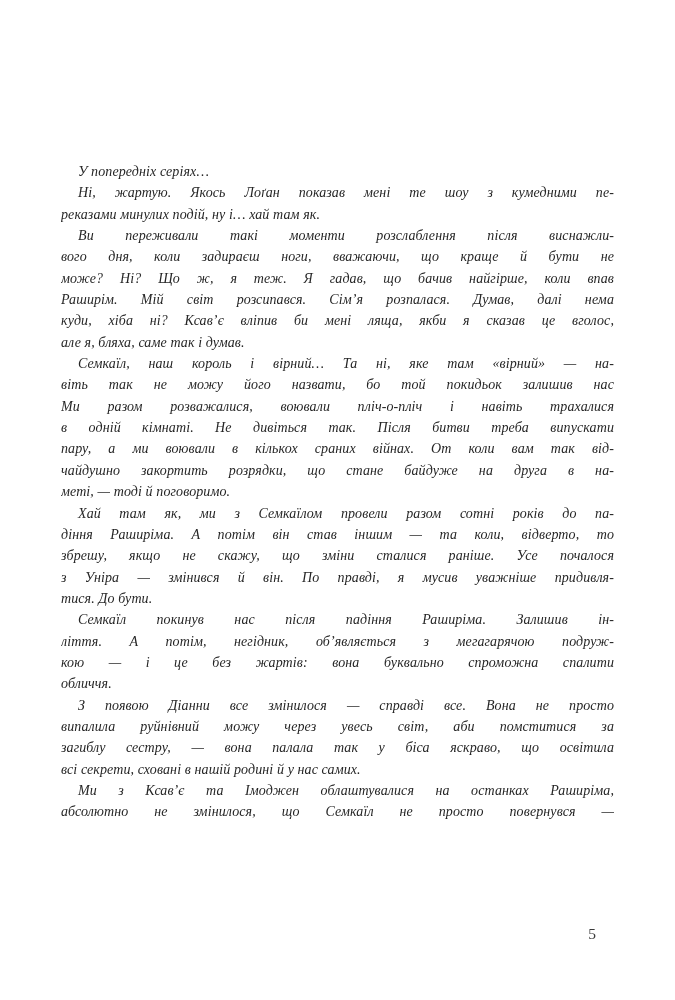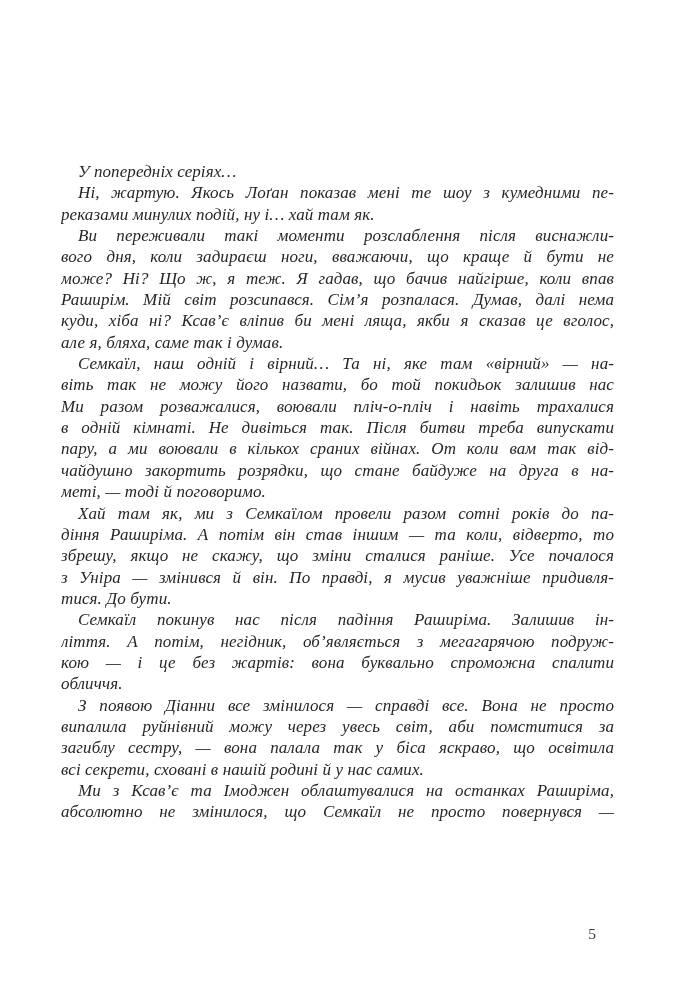--- a/index.html
+++ b/index.html
@@ -10,21 +10,21 @@
     background: #ffffff;
     font-family: "Liberation Serif", "DejaVu Serif", serif;
     overflow: hidden;
   }
   .textblock {
     position: absolute;
     left: 61px;
     top: 161px;
     width: 553px;
     font-style: italic;
-    font-size: 17px;
+    font-size: 14px;
     color: #262626;
     letter-spacing: 0.1px;
   }
   .line {
     height: 21.35px;
     line-height: 21.35px;
     text-align: justify;
     overflow: hidden;
     white-space: normal;
   }
@@ -51,21 +51,21 @@
   <div class="textblock">
     <div class="line indent left">У попередніх серіях…</div>
     <div class="line indent">Ні, жартую. Якось Лоґан показав мені те шоу з кумедними пе-</div>
     <div class="line left">реказами минулих подій, ну і… хай там як.</div>
     <div class="line indent">Ви переживали такі моменти розслаблення після виснажли-</div>
     <div class="line">вого дня, коли задираєш ноги, вважаючи, що краще й бути не</div>
     <div class="line">може? Ні? Що ж, я теж. Я гадав, що бачив найгірше, коли впав</div>
     <div class="line">Раширім. Мій світ розсипався. Сім’я розпалася. Думав, далі нема</div>
     <div class="line">куди, хіба ні? Ксав’є вліпив би мені ляща, якби я сказав це вголос,</div>
     <div class="line left">але я, бляха, саме так і думав.</div>
-    <div class="line indent">Семкаїл, наш одній і вірний… Та ні, яке там «вірний» — на-</div>
+    <div class="line indent">Семкаїл, наш король і вірний… Та ні, яке там «вірний» — на-</div>
     <div class="line">віть так не можу його назвати, бо той покидьок залишив нас</div>
     <div class="line">Ми разом розважалися, воювали пліч-о-пліч і навіть трахалися</div>
     <div class="line">в одній кімнаті. Не дивіться так. Після битви треба випускати</div>
     <div class="line">пару, а ми воювали в кількох сраних війнах. От коли вам так від-</div>
     <div class="line">чайдушно закортить розрядки, що стане байдуже на друга в на-</div>
     <div class="line left">меті, — тоді й поговоримо.</div>
     <div class="line indent">Хай там як, ми з Семкаїлом провели разом сотні років до па-</div>
     <div class="line">діння Раширіма. А потім він став іншим — та коли, відверто, то</div>
     <div class="line">збрешу, якщо не скажу, що зміни сталися раніше. Усе почалося</div>
     <div class="line">з Уніра — змінився й він. По правді, я мусив уважніше придивля-</div>

